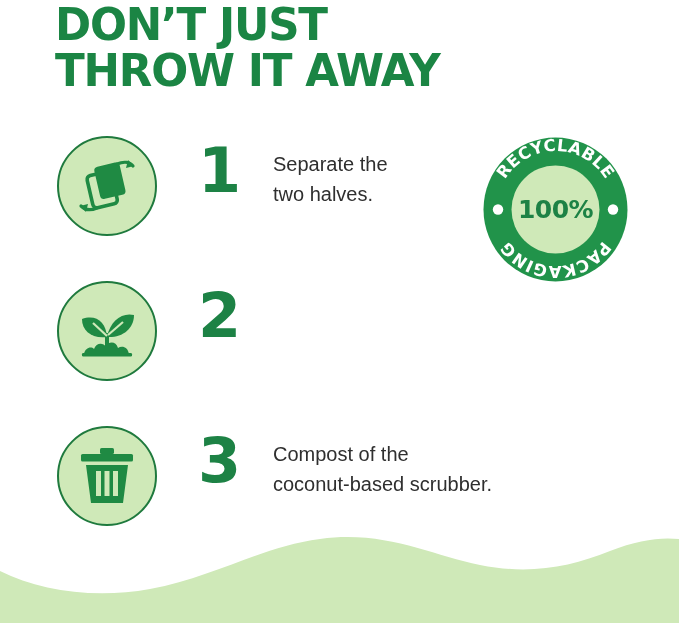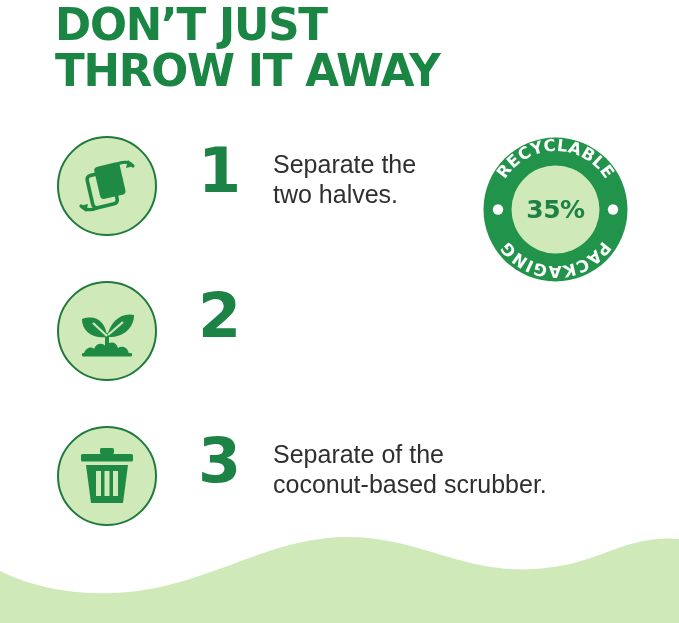--- a/index.html
+++ b/index.html
@@ -86,21 +86,21 @@
     line-height: 62px;
     color: #1d8245;
     letter-spacing: -1px;
   }
   .step-text {
     position: absolute;
     left: 273px;
     top: 13px;
     width: 330px;
     font-family: "Liberation Sans", sans-serif;
-    font-size: 25px;
+    font-size: 20px;
     line-height: 30px;
     color: #2f2f2f;
     white-space: pre-line;
     font-weight: normal;
   }
 
   
   .badge {
     position: absolute;
     left: 482px;
@@ -213,21 +213,21 @@
 
             <path d="M8 19 L50 19 L45 57 L13 57 Z
                      M18 25 L18 50 L23 50 L23 25 Z
                      M26.5 25 L26.5 50 L31.5 50 L31.5 25 Z
                      M35 25 L35 50 L40 50 L40 25 Z" fill-rule="evenodd"></path>
           </g>
         </svg>
       </span>
     </div>
     <div class="step-number">3</div>
-    <div class="step-text">Separate of the
+    <div class="step-text">Compost of the
 coconut-based scrubber.</div>
   </div>
 
 </div>
 
 <div class="badge">
   <svg width="147" height="147" viewBox="0 0 147 147" aria-hidden="true">
 
     <circle cx="73.5" cy="73.5" r="72" fill="#21934a"></circle>
 
@@ -242,15 +242,15 @@
     </defs>
 
     <text font-family="DejaVu Sans, sans-serif" font-size="16.5" font-weight="bold" fill="#ffffff" letter-spacing="0.4">
       <textPath href="#arcTop" startOffset="50%" text-anchor="middle">RECYCLABLE</textPath>
     </text>
     <text font-family="DejaVu Sans, sans-serif" font-size="16.5" font-weight="bold" fill="#ffffff" letter-spacing="0.4">
       <textPath href="#arcBottom" startOffset="50%" text-anchor="middle">PACKAGING</textPath>
     </text>
   </svg>
   <div class="badge-center">
-    <span>35%</span>
+    <span>100%</span>
   </div>
 </div>
 
 </body></html>

